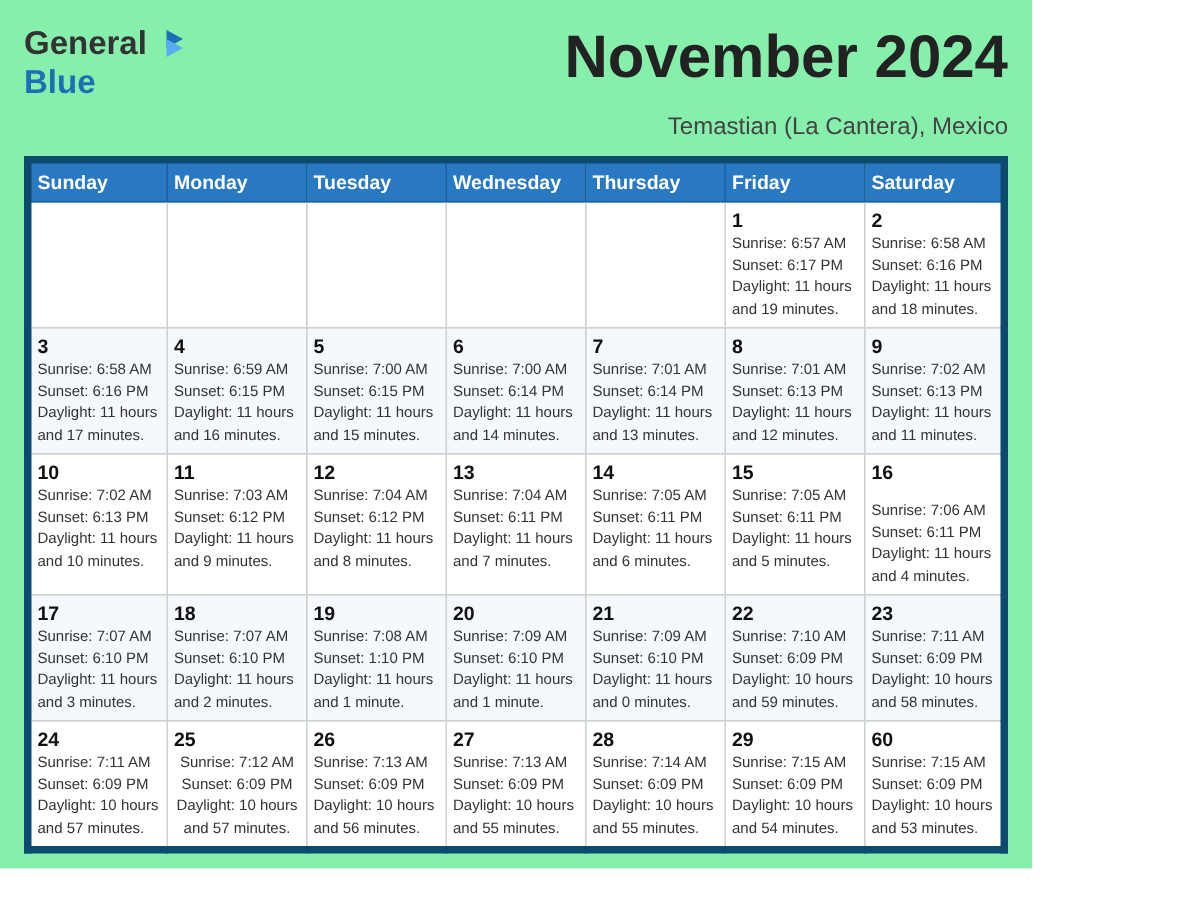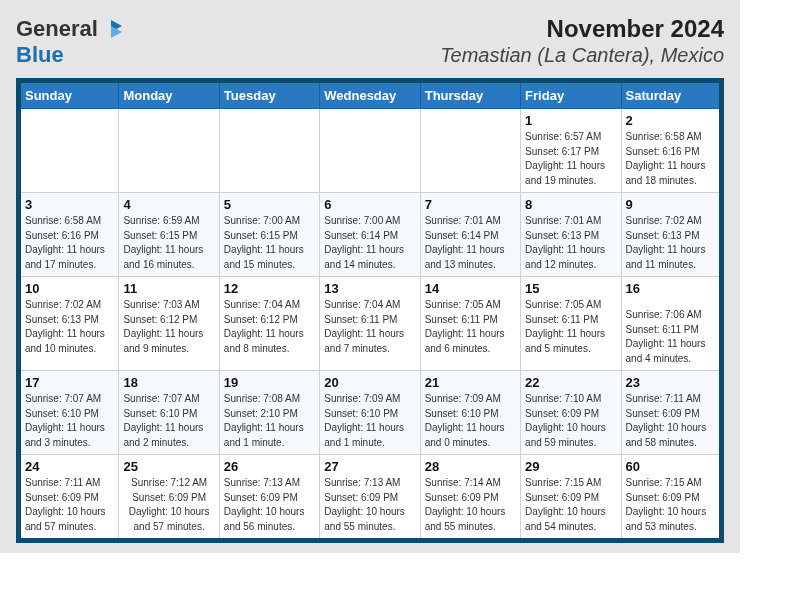--- a/index.html
+++ b/index.html
@@ -4,22 +4,22 @@
   <style>
     * { box-sizing: border-box; margin: 0; padding: 0; }
     body {
       font-family: Arial, sans-serif;
       background: #fff;
       width: 792px;
       min-height: 612px;
       padding: 0;
     }
     .page {
-      width: 740px;
-      background: #e5e5e5;
+      width: 688px;
+      background: #86efac;
       padding: 16px 16px 10px 16px;
     }
     .header {
       display: flex;
       align-items: flex-start;
       justify-content: space-between;
       margin-bottom: 10px;
     }
     .logo {
       display: flex;
@@ -42,30 +42,29 @@
     }
     .logo-icon {
       width: 22px;
       height: 22px;
       margin-left: 2px;
     }
     .title-section {
       text-align: right;
     }
     .main-title {
-      font-size: 24px;
+      font-size: 40px;
       font-weight: bold;
       color: #222;
       line-height: 1.1;
     }
     .subtitle {
-      font-size: 20px;
+      font-size: 16px;
       color: #444;
-      margin-top: 2px;
-      font-style: italic;
+      margin-top: 16px;
     }
     .calendar {
       width: 100%;
       border-collapse: collapse;
       border: 5px solid #0c4a6e;
     }
     .calendar th {
       background: #2878c2;
       color: #fff;
       font-size: 13px;
@@ -258,21 +257,21 @@
           </td>
           <td>
             <span class="day-number">18</span>
             <div class="day-info" style="white-space: pre-line;">Sunrise: 7:07 AM
 Sunset: 6:10 PM
 Daylight: 11 hours and 2 minutes.</div>
           </td>
           <td>
             <span class="day-number">19</span>
             <div class="day-info" style="white-space: pre-line;">Sunrise: 7:08 AM
-Sunset: 2:10 PM
+Sunset: 1:10 PM
 Daylight: 11 hours and 1 minute.</div>
           </td>
           <td>
             <span class="day-number">20</span>
             <div class="day-info" style="white-space: pre-line;">Sunrise: 7:09 AM
 Sunset: 6:10 PM
 Daylight: 11 hours and 1 minute.</div>
           </td>
           <td>
             <span class="day-number">21</span>

